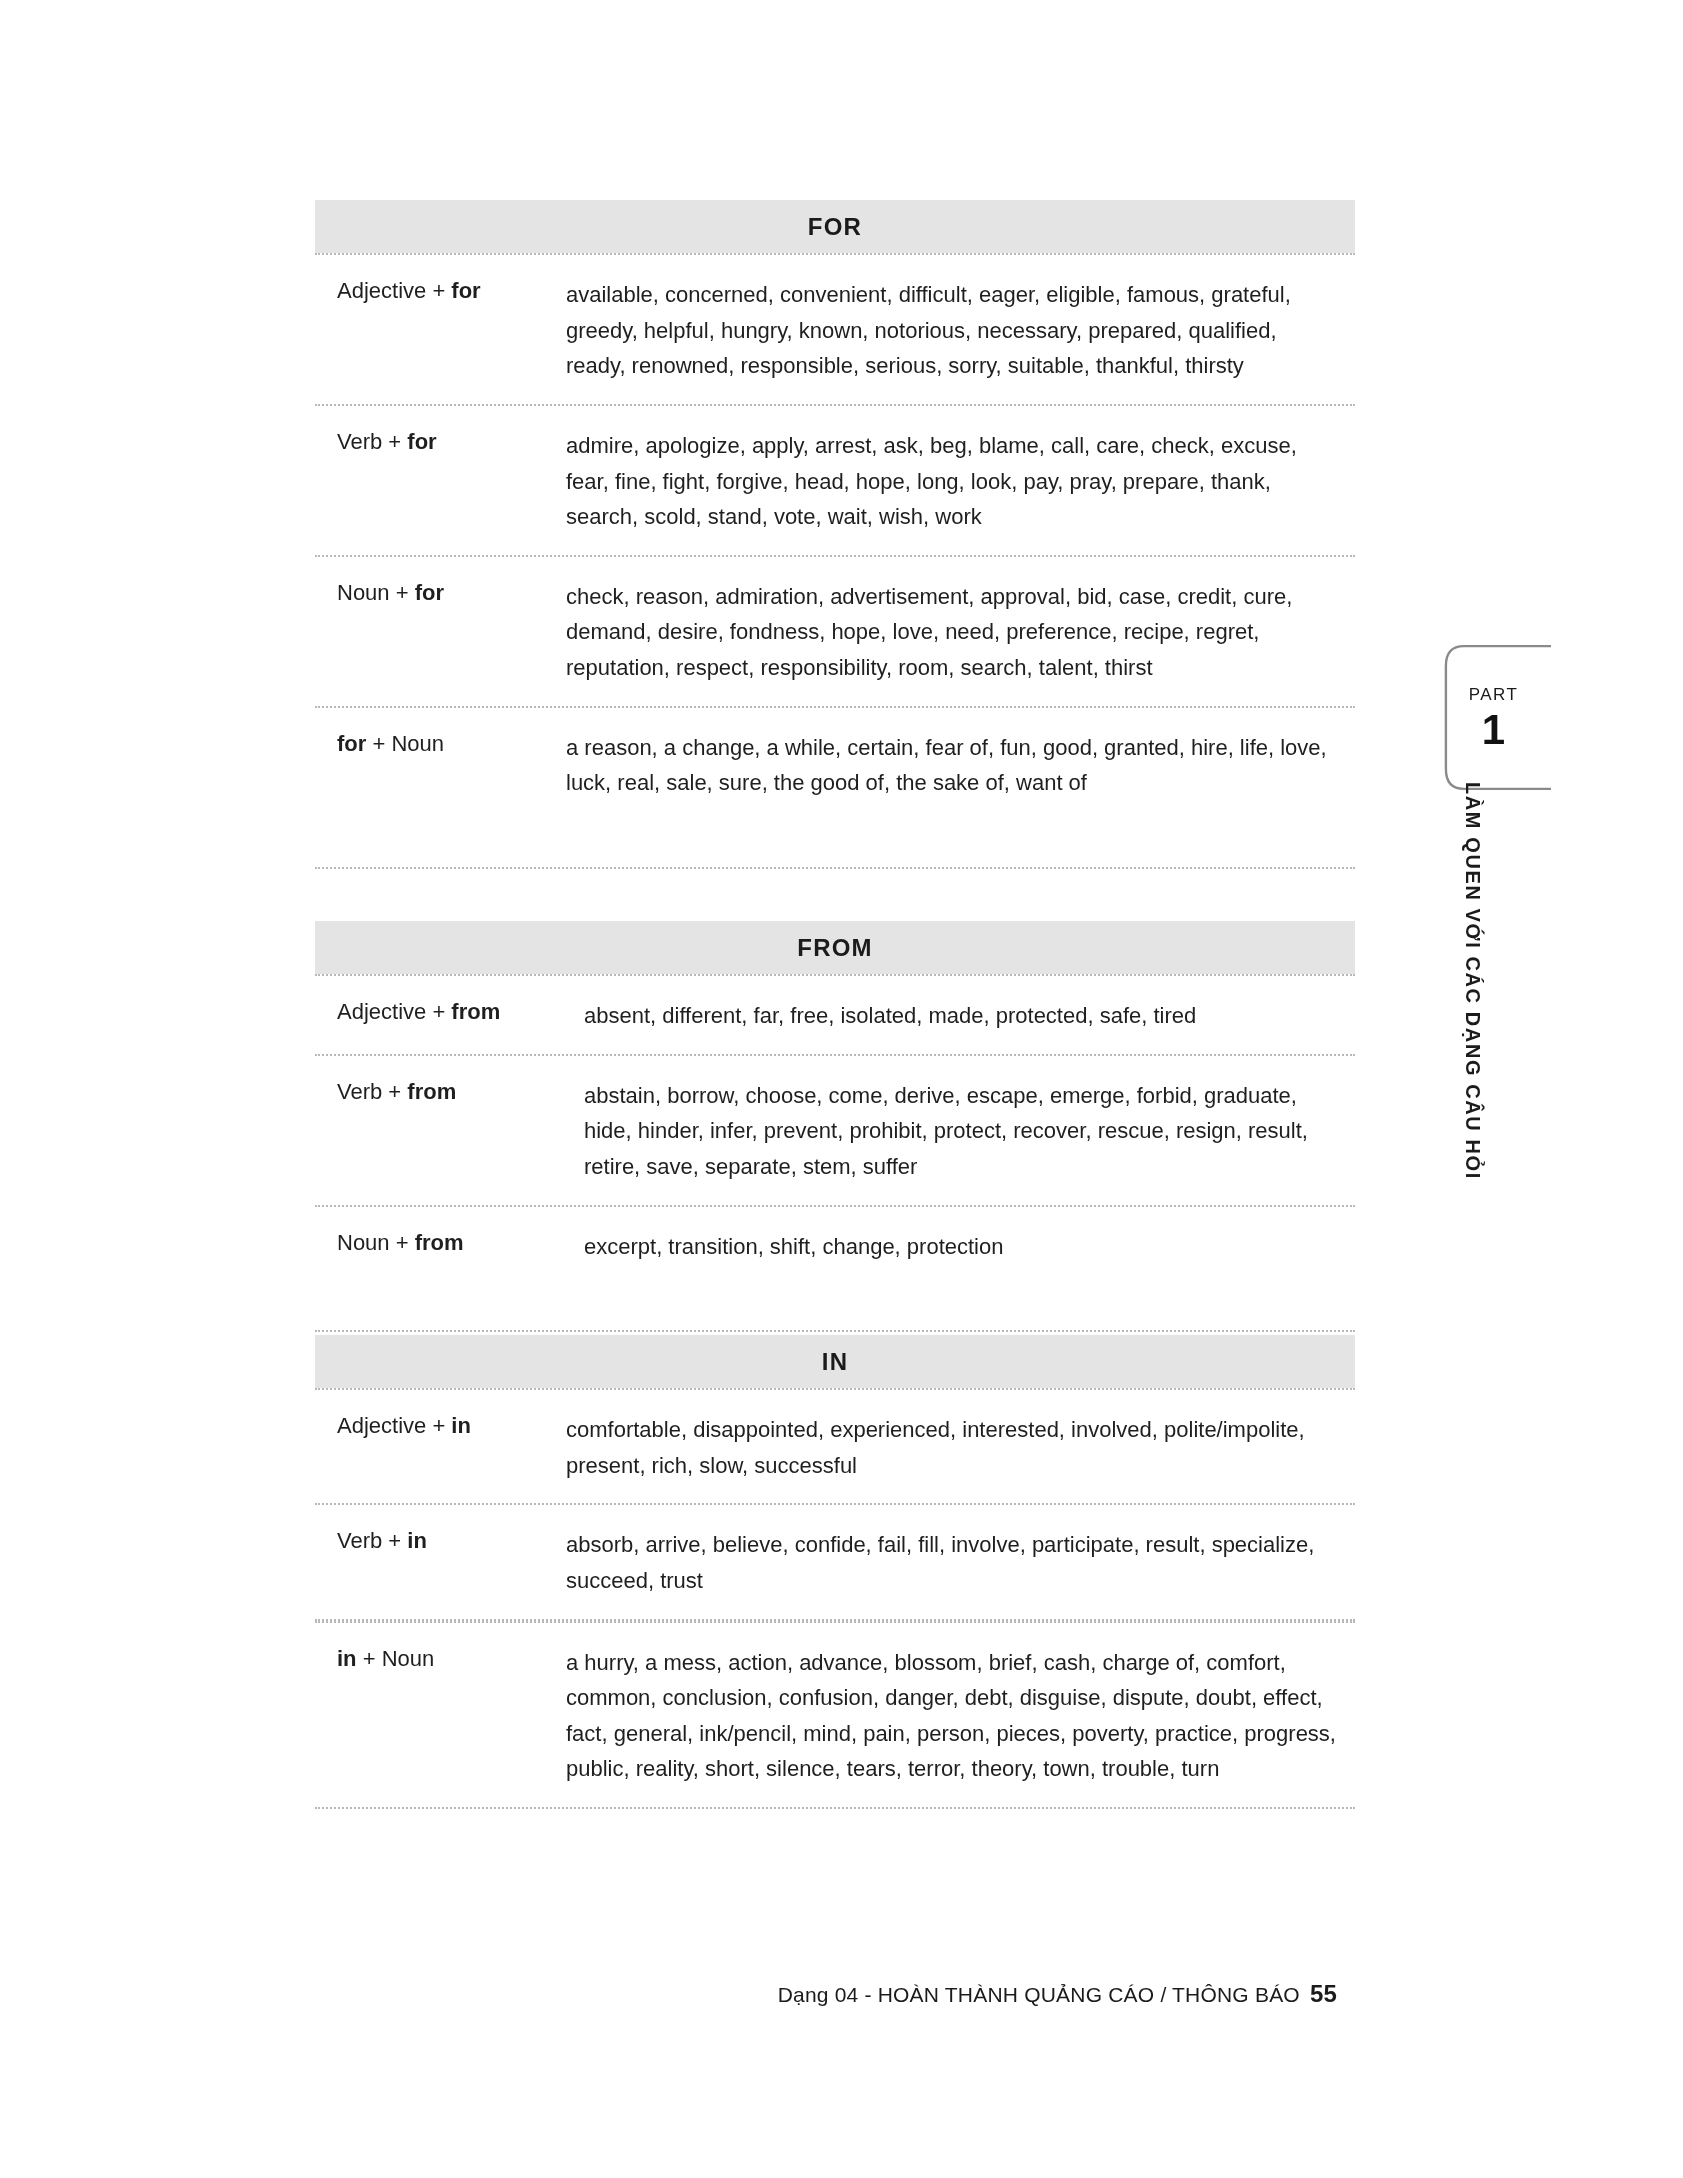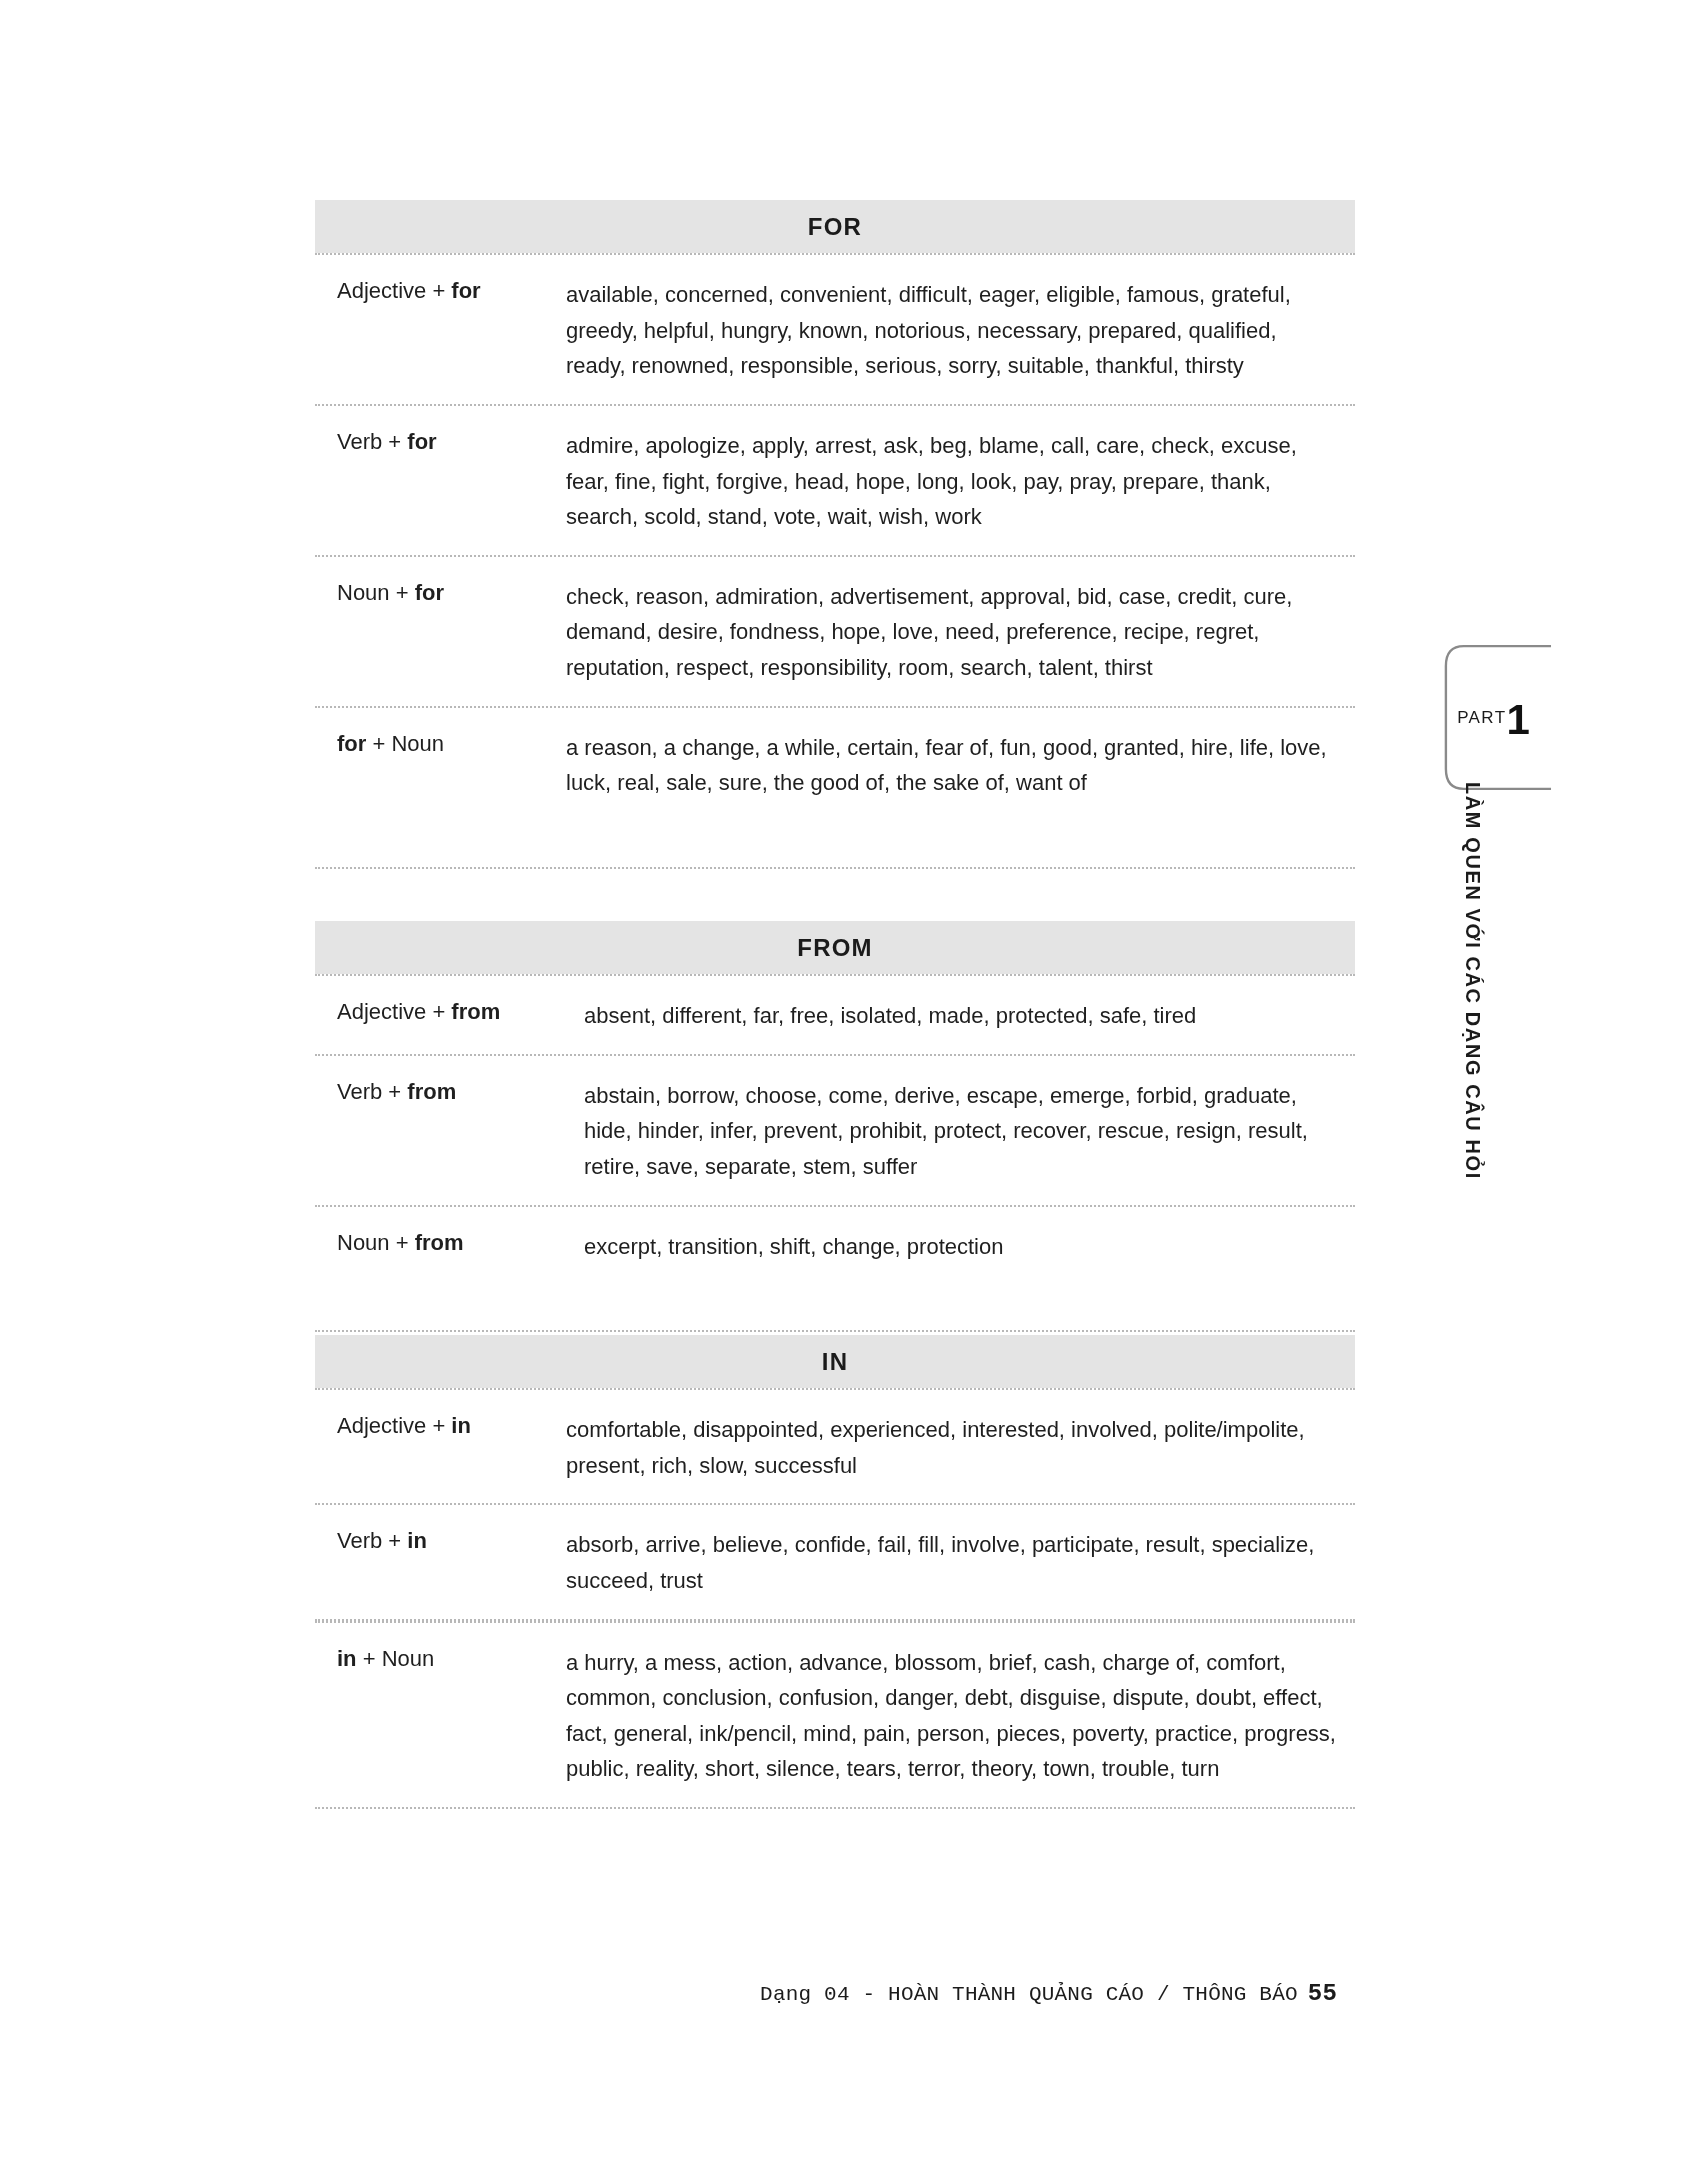--- a/index.html
+++ b/index.html
@@ -99,21 +99,21 @@
     left: 0; top: 0;
     width: 119px;
     height: 147px;
   }
 
   .part-inner {
     position: absolute;
     left: 0; top: 0;
     width: 119px; height: 147px;
     display: flex;
-    flex-direction: row;
+    flex-direction: column;
     align-items: center;
     justify-content: center;
   }
 
   .part-word {
     font-size: 17px;
     letter-spacing: 1.4px;
     color: #1b1b1b;
   }
 
@@ -144,21 +144,20 @@
   .footer {
     position: absolute;
     left: 315px;
     top: 1980px;
     width: 1040px;
     text-align: right;
     padding-right: 18px;
     font-size: 21px;
     color: #1b1b1b;
     letter-spacing: 0.2px;
-    font-family: Liberation Mono, monospace;
   }
 
   .footer-page {
     font-size: 24px;
     font-weight: bold;
     margin-left: 10px;
   }
 </style>
 </head>
 <body>

